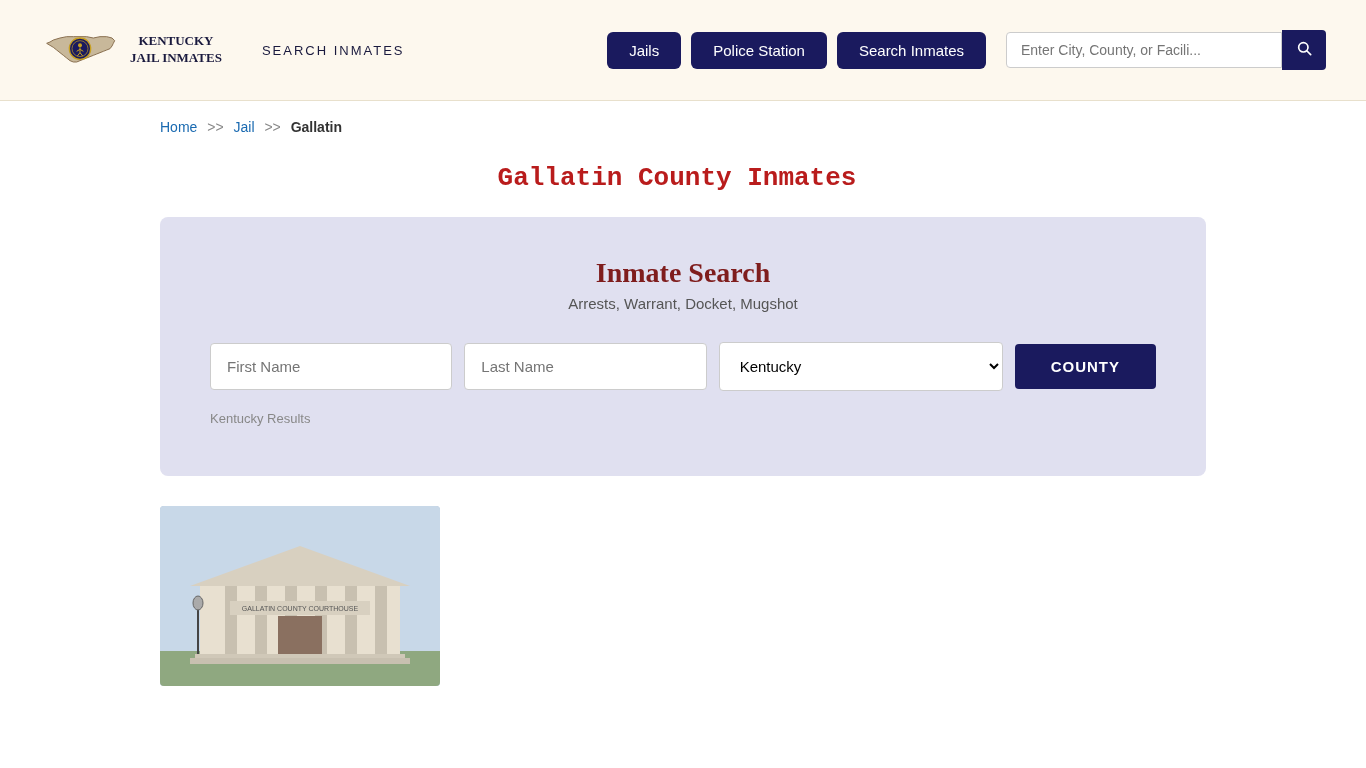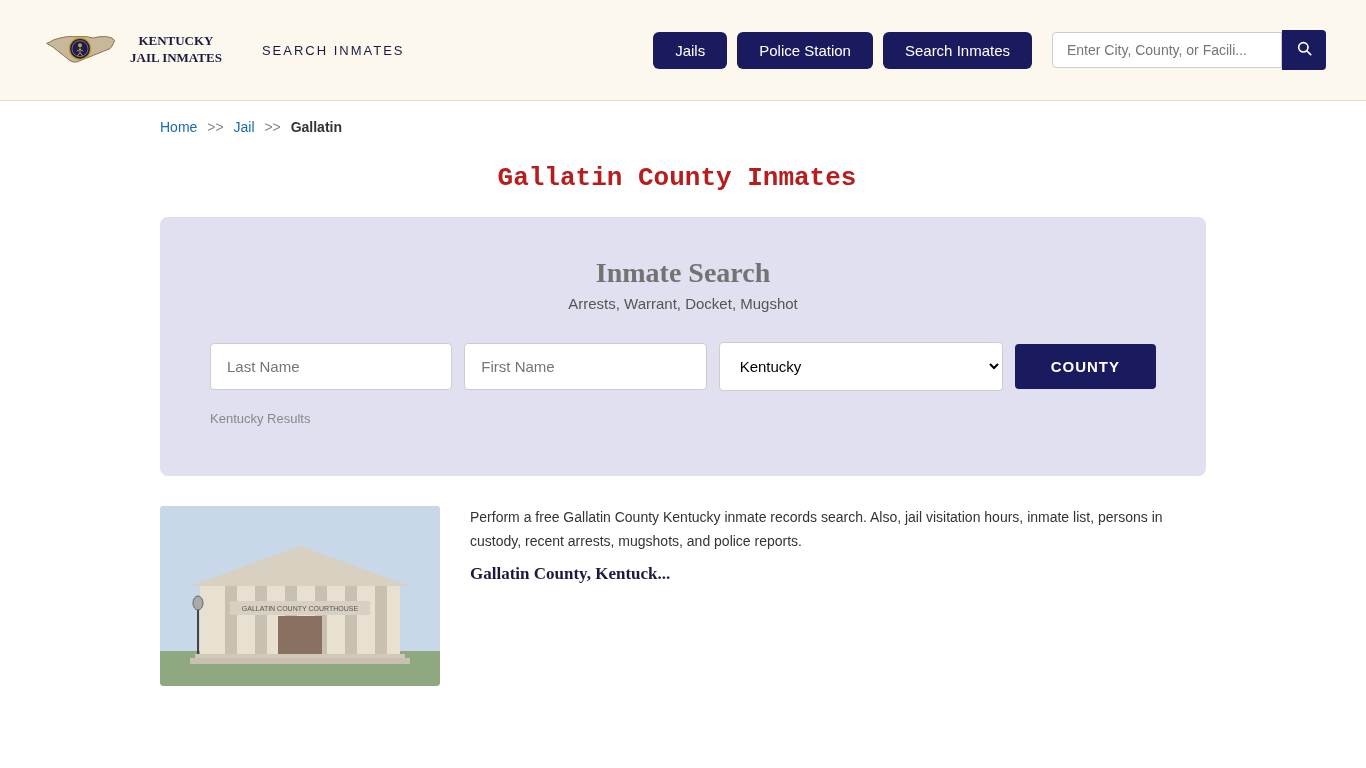--- a/index.html
+++ b/index.html
@@ -53,21 +53,21 @@
     }
     .search-bar {
       display: flex;
       align-items: center;
       margin-left: 10px;
     }
     .search-bar input {
       border: 1px solid #ccc;
       padding: 9px 14px;
       font-size: 14px;
-      width: 230px;
+      width: 276px;
       outline: none;
       border-radius: 4px 0 0 4px;
       font-family: Arial, sans-serif;
     }
     .search-bar button {
       background: #1a1a5e;
       color: #fff;
       border: none;
       padding: 10px 14px;
       cursor: pointer;
@@ -100,21 +100,21 @@
     .search-card {
       background: #e0e0f0;
       border-radius: 8px;
       margin: 0 160px 30px 160px;
       padding: 40px 50px 50px 50px;
     }
     .search-card-title {
       text-align: center;
       font-size: 28px;
       font-weight: bold;
-      color: #737373;
+      color: #7f1d1d;
       font-family: Georgia, serif;
       margin-bottom: 6px;
     }
     .search-card-subtitle {
       text-align: center;
       font-size: 15px;
       color: #555;
       font-family: Arial, sans-serif;
       margin-bottom: 30px;
     }
@@ -263,22 +263,22 @@
   <span class="current">Gallatin</span>
 </nav>
 
 <h1 class="page-title">Gallatin County Inmates</h1>
 
 <div class="search-card">
   <h2 class="search-card-title">Inmate Search</h2>
   <p class="search-card-subtitle">Arrests, Warrant, Docket, Mugshot</p>
 
   <div class="search-form">
+    <input type="text" placeholder="First Name" style="">
     <input type="text" placeholder="Last Name" style="">
-    <input type="text" placeholder="First Name" style="">
     <select id="state-select">
     <option value="Alabama">Alabama</option><option value="Alaska">Alaska</option><option value="Arizona">Arizona</option><option value="Arkansas">Arkansas</option><option value="California">California</option><option value="Colorado">Colorado</option><option value="Connecticut">Connecticut</option><option value="Delaware">Delaware</option><option value="Florida">Florida</option><option value="Georgia">Georgia</option><option value="Hawaii">Hawaii</option><option value="Idaho">Idaho</option><option value="Illinois">Illinois</option><option value="Indiana">Indiana</option><option value="Iowa">Iowa</option><option value="Kansas">Kansas</option><option value="Kentucky" selected="">Kentucky</option><option value="Louisiana">Louisiana</option><option value="Maine">Maine</option><option value="Maryland">Maryland</option><option value="Massachusetts">Massachusetts</option><option value="Michigan">Michigan</option><option value="Minnesota">Minnesota</option><option value="Mississippi">Mississippi</option><option value="Missouri">Missouri</option><option value="Montana">Montana</option><option value="Nebraska">Nebraska</option><option value="Nevada">Nevada</option><option value="New Hampshire">New Hampshire</option><option value="New Jersey">New Jersey</option><option value="New Mexico">New Mexico</option><option value="New York">New York</option><option value="North Carolina">North Carolina</option><option value="North Dakota">North Dakota</option><option value="Ohio">Ohio</option><option value="Oklahoma">Oklahoma</option><option value="Oregon">Oregon</option><option value="Pennsylvania">Pennsylvania</option><option value="Rhode Island">Rhode Island</option><option value="South Carolina">South Carolina</option><option value="South Dakota">South Dakota</option><option value="Tennessee">Tennessee</option><option value="Texas">Texas</option><option value="Utah">Utah</option><option value="Vermont">Vermont</option><option value="Virginia">Virginia</option><option value="Washington">Washington</option><option value="West Virginia">West Virginia</option><option value="Wisconsin">Wisconsin</option><option value="Wyoming">Wyoming</option></select>
     <button>COUNTY</button>
   </div>
 
   <div class="sponsored">Kentucky Results</div>
 </div>
 
 <div class="bottom-section">
 
@@ -307,17 +307,13 @@
 
       <rect x="70" y="95" width="140" height="14" fill="#d8d0c0"></rect>
 
       <line x1="38" y1="148" x2="38" y2="100" stroke="#444" stroke-width="2"></line>
       <ellipse cx="38" cy="97" rx="5" ry="7" fill="#aaa" stroke="#666" stroke-width="1"></ellipse>
 
       <text x="140" y="105" text-anchor="middle" font-size="7" fill="#555" font-family="Arial">GALLATIN COUNTY COURTHOUSE</text>
     </svg>
   </div>
 
-  <div class="info-text">
-    <p>Perform a free Gallatin County Kentucky inmate records search. Also, jail visitation hours, inmate list, persons in custody, recent arrests, mugshots, and police reports.</p>
-    <h3>Gallatin County, Kentuck...</h3>
-  </div>
 </div>
 
 </body></html>

